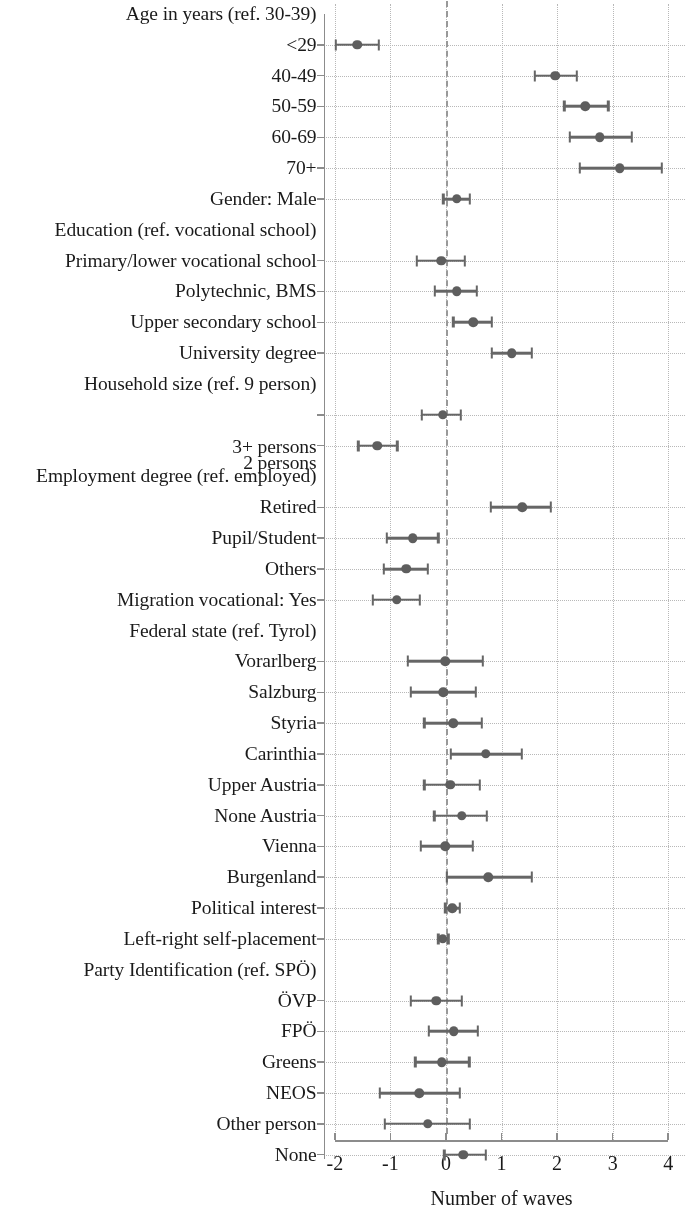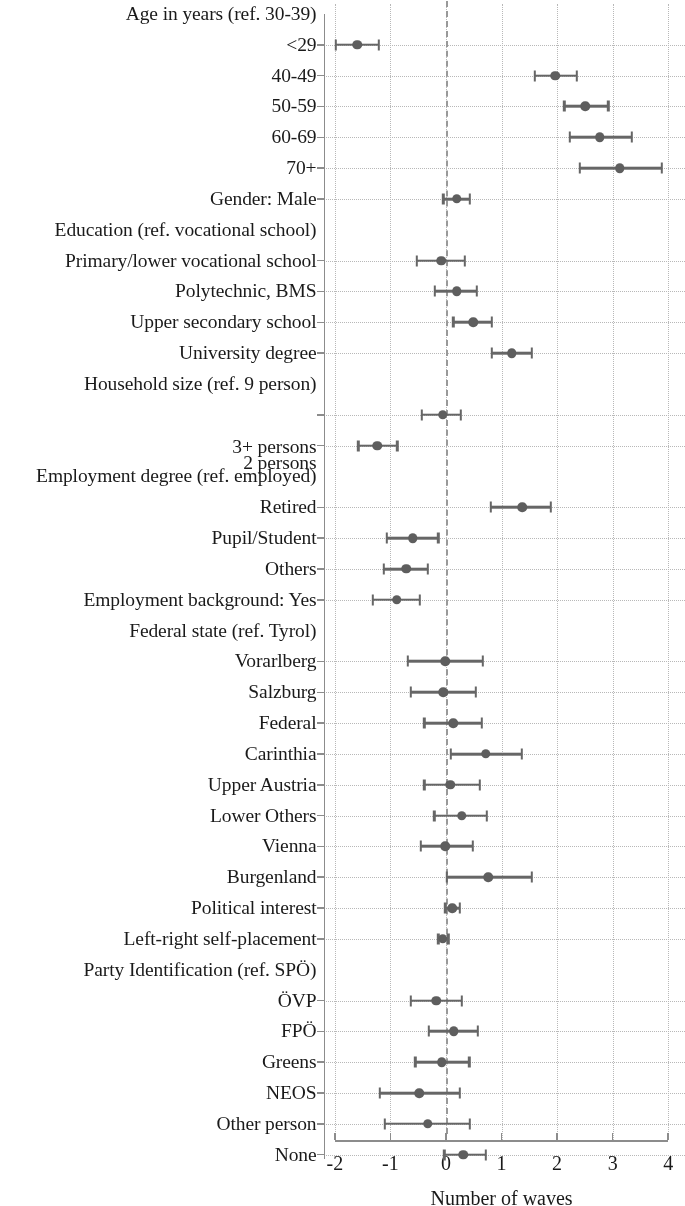--- a/index.html
+++ b/index.html
@@ -129,28 +129,28 @@
       <div class="row-label" style="top: 291.47px; right: 368.5px;">Polytechnic, BMS</div>
       <div class="row-label" style="top: 322.3px; right: 368.5px;">Upper secondary school</div>
       <div class="row-label" style="top: 353.13px; right: 368.5px;">University degree</div>
       <div class="row-label header" style="top: 383.96px; right: 368.5px;">Household size (ref. 9 person)</div>
       <div class="row-label" style="top: 414.79px; right: 368.5px; margin-top: 48px;">2 persons</div>
       <div class="row-label" style="top: 447px; right: 368.5px;">3+ persons</div>
       <div class="row-label header" style="top: 476.45px; right: 368.5px;">Employment degree (ref. employed)</div>
       <div class="row-label" style="top: 507.28px; right: 368.5px;">Retired</div>
       <div class="row-label" style="top: 538.11px; right: 368.5px;">Pupil/Student</div>
       <div class="row-label" style="top: 568.94px; right: 368.5px;">Others</div>
-      <div class="row-label" style="top: 599.77px; right: 368.5px;">Employment background: Yes</div>
+      <div class="row-label" style="top: 599.77px; right: 368.5px;">Migration vocational: Yes</div>
       <div class="row-label header" style="top: 630.6px; right: 368.5px;">Federal state (ref. Tyrol)</div>
       <div class="row-label" style="top: 661.43px; right: 368.5px;">Vorarlberg</div>
       <div class="row-label" style="top: 692.26px; right: 368.5px;">Salzburg</div>
-      <div class="row-label" style="top: 723.09px; right: 368.5px;">Federal</div>
+      <div class="row-label" style="top: 723.09px; right: 368.5px;">Styria</div>
       <div class="row-label" style="top: 753.92px; right: 368.5px;">Carinthia</div>
       <div class="row-label" style="top: 784.75px; right: 368.5px;">Upper Austria</div>
-      <div class="row-label" style="top: 815.58px; right: 368.5px;">Lower Others</div>
+      <div class="row-label" style="top: 815.58px; right: 368.5px;">None Austria</div>
       <div class="row-label" style="top: 846.41px; right: 368.5px;">Vienna</div>
       <div class="row-label" style="top: 877.24px; right: 368.5px;">Burgenland</div>
       <div class="row-label" style="top: 908.07px; right: 368.5px;">Political interest</div>
       <div class="row-label" style="top: 938.9px; right: 368.5px;">Left-right self-placement</div>
       <div class="row-label header" style="top: 969.73px; right: 368.5px;">Party Identification (ref. SPÖ)</div>
       <div class="row-label" style="top: 1000.56px; right: 368.5px;">ÖVP</div>
       <div class="row-label" style="top: 1031.39px; right: 368.5px;">FPÖ</div>
       <div class="row-label" style="top: 1062.22px; right: 368.5px;">Greens</div>
       <div class="row-label" style="top: 1093.05px; right: 368.5px;">NEOS</div>
       <div class="row-label" style="top: 1123.88px; right: 368.5px;">Other person</div>

